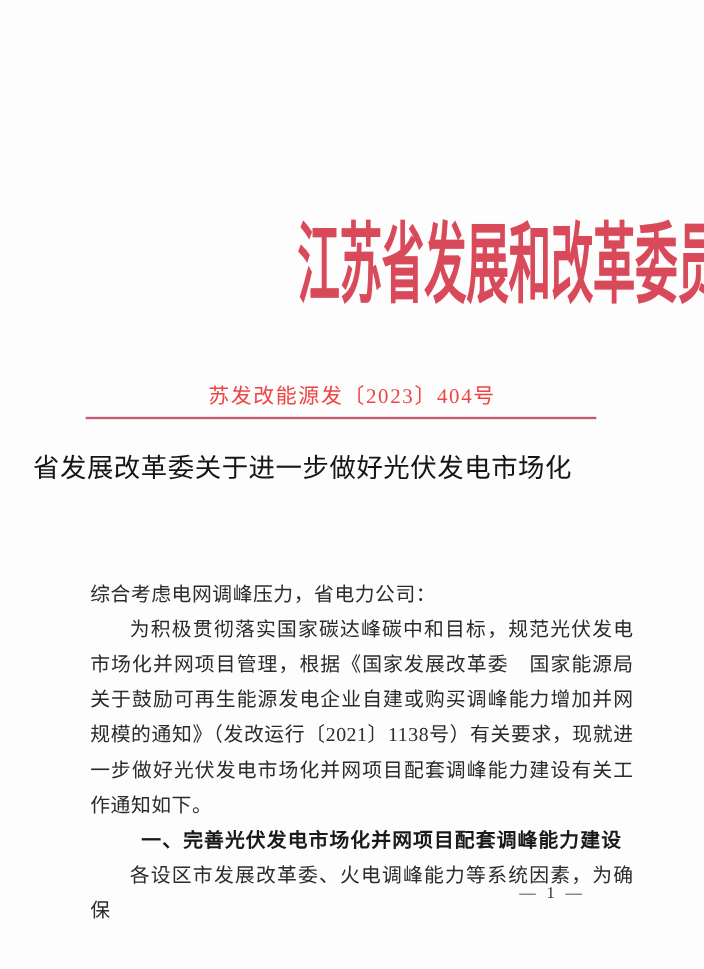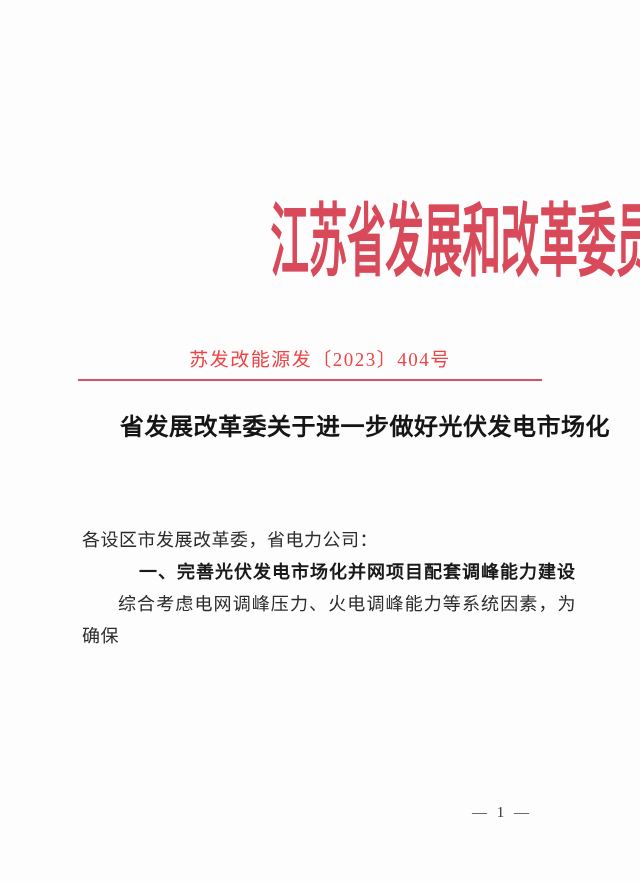--- a/index.html
+++ b/index.html
@@ -67,23 +67,23 @@
     box-shadow: 0 0 1px rgba(194, 91, 110, 0.6);
   }
 
   
   .doc-title {
     position: absolute;
     top: 409px;
     left: 30px;
     right: 30px;
     margin: 0;
-    text-align: right;
+    text-align: left;
     font-size: 24px;
-    font-weight: 700;
+    font-weight: 400;
     line-height: 37px;
     color: var(--title-text);
     letter-spacing: 0.5px;
   }
   .title-line { display: block; }
 
   
   .body-text {
     position: absolute;
     top: 524px;
@@ -94,21 +94,21 @@
     color: var(--body-text);
     text-align: justify;
     letter-spacing: 0.5px;
   }
   .body-text p { margin: 0; }
   .indent { text-indent: 2em; }
   .section-heading {
     font-family: "Liberation Sans", "DejaVu Sans", sans-serif;
     font-weight: 700;
     text-indent: 2em;
-    text-align: right;
+    text-align: center;
     color: #1a1a1a;
     letter-spacing: 1px;
   }
 
   
   .page-number {
     position: absolute;
     top: 804px;
     left: 0;
     width: 532px;
@@ -129,20 +129,21 @@
 
   <div class="doc-number">苏发改能源发〔2023〕404号</div>
 
   <div class="red-divider"></div>
 
   <h1 class="doc-title">
     <span class="title-line">省发展改革委关于进一步做好光伏发电市场化</span>
   </h1>
 
   <div class="body-text">
-    <p class="salutation">各设区市发展改革委，省电力公司：</p>
+    <p class="salutation">综合考虑电网调峰压力，省电力公司：</p>
+    <p class="indent">为积极贯彻落实国家碳达峰碳中和目标，规范光伏发电市场化并网项目管理，根据《国家发展改革委　国家能源局关于鼓励可再生能源发电企业自建或购买调峰能力增加并网规模的通知》（发改运行〔2021〕1138号）有关要求，现就进一步做好光伏发电市场化并网项目配套调峰能力建设有关工作通知如下。</p>
     <p class="section-heading">一、完善光伏发电市场化并网项目配套调峰能力建设</p>
-    <p class="indent">综合考虑电网调峰压力、火电调峰能力等系统因素，为确保</p>
+    <p class="indent">各设区市发展改革委、火电调峰能力等系统因素，为确保</p>
   </div>
 
   <div class="page-number">— 1 —</div>
 
 </div>
 
 </body></html>

